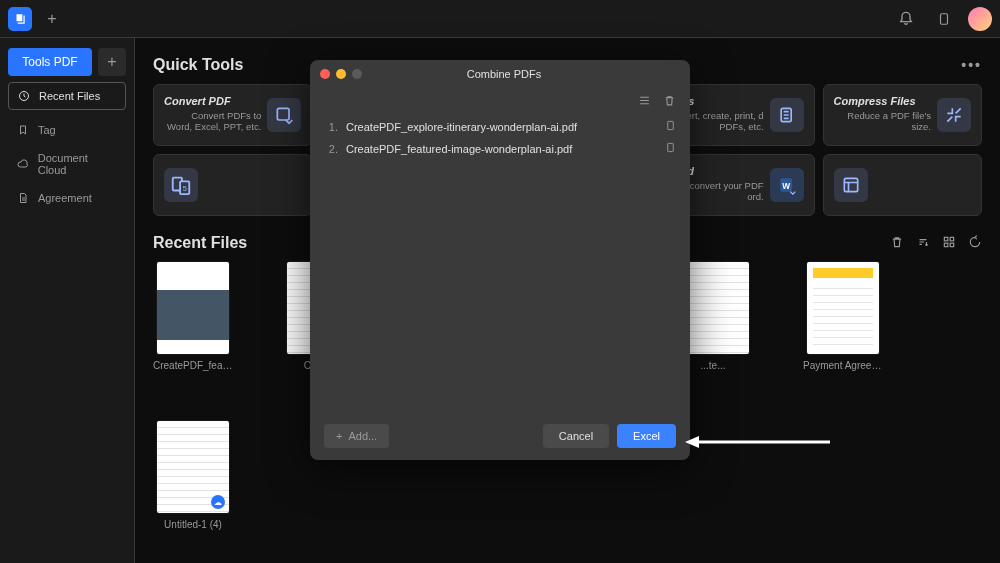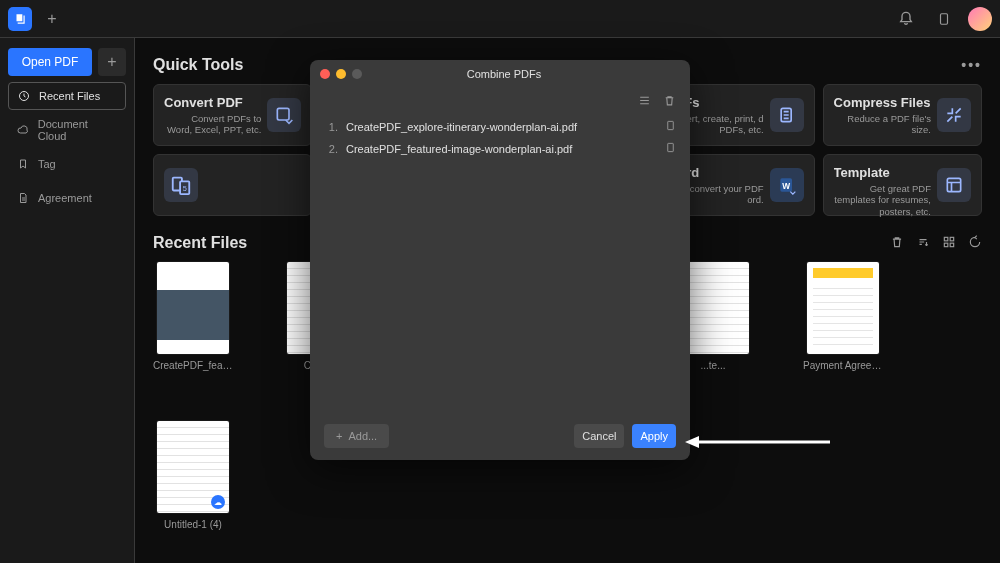--- a/index.html
+++ b/index.html
@@ -111,21 +111,21 @@
     padding: 10px 10px;
     height: 62px;
     display: flex;
     align-items: flex-start;
     justify-content: space-between;
     gap: 6px;
     position: relative;
     cursor:pointer;
   }
   .tool-text { flex:1; overflow:hidden; }
-  .tool-title { font-size: 13px; font-weight: 600; color: var(--text); margin-bottom: 3px; }
+  .tool-title { font-size: 11px; font-weight: 600; color: var(--text); margin-bottom: 3px; font-style: italic; }
   .tool-desc  { font-size: 9.5px; color: var(--text-dim); line-height: 1.2; text-align: right; }
   .tool-icon {
     width: 34px; height: 34px; border-radius: 6px;
     background: #333844;
     display:flex;align-items:center;justify-content:center;
     align-self: center;
     font-size: 16px; color: #7aa5ff;
   }
   
   .recent-header {
@@ -212,21 +212,21 @@
     height: 48px; display:flex; align-items:center; justify-content:space-between;
     padding: 0 14px;
   }
   .add-btn {
     background: #4a4a4a; border-radius:4px; height:24px; padding:0 12px;
     display:flex;align-items:center;gap:6px; font-size:11px; color:var(--text-dim);
     cursor:pointer;
   }
   .footer-right { display:flex; gap:8px; }
   .btn {
-    height: 24px; padding: 0 8px; border-radius:4px; font-size:11px;
+    height: 24px; padding: 0 16px; border-radius:4px; font-size:11px;
     display:flex;align-items:center;justify-content:center; cursor:pointer;
   }
   .btn-cancel { background:#4a4a4a; color:var(--text); }
   .btn-apply  { background: var(--accent-light); color:#fff; }
   
   .arrow {
     position:absolute; left: 685px; top: 435px;
     width: 145px; height: 14px; pointer-events:none;
   }
 </style>
@@ -249,47 +249,47 @@
   <div class="topbar-icon">
     <svg width="14" height="16" viewBox="0 0 24 24">
         <rect x="6" y="3" width="12" height="18" rx="2" fill="none" stroke="currentColor" stroke-width="2"></rect>
       </svg>
   </div>
   <div class="avatar"></div>
 </div>
 
 <div class="sidebar">
   <div class="open-row">
-    <div class="open-pdf">Open PDF</div>
+    <div class="open-pdf">Tools PDF</div>
     <div class="open-plus">+</div>
   </div>
   <div class="nav-item active">
     <span class="nav-icon">
       <svg width="12" height="12" viewBox="0 0 24 24">
           <circle cx="12" cy="12" r="9" fill="none" stroke="currentColor" stroke-width="2"></circle>
           <path stroke="currentColor" stroke-width="2" d="M12 7v5l3 2"></path>
         </svg>
     </span>
     <span>Recent Files</span>
   </div>
   <div class="nav-item">
     <span class="nav-icon">
       <svg width="12" height="12" viewBox="0 0 24 24">
+          <path fill="none" stroke="currentColor" stroke-width="2" d="M7 4h10v16l-5-4-5 4z"></path>
+        </svg>
+    </span>
+    <span>Tag</span>
+  </div>
+  <div class="nav-item">
+    <span class="nav-icon">
+      <svg width="12" height="12" viewBox="0 0 24 24">
           <path fill="none" stroke="currentColor" stroke-width="2" d="M7 18a5 5 0 1 1 1-9.9A6 6 0 0 1 20 12a4 4 0 0 1-2 6H7z"></path>
         </svg>
     </span>
     <span>Document Cloud</span>
-  </div>
-  <div class="nav-item">
-    <span class="nav-icon">
-      <svg width="12" height="12" viewBox="0 0 24 24">
-          <path fill="none" stroke="currentColor" stroke-width="2" d="M7 4h10v16l-5-4-5 4z"></path>
-        </svg>
-    </span>
-    <span>Tag</span>
   </div>
   <div class="nav-item">
     <span class="nav-icon">
       <svg width="12" height="12" viewBox="0 0 24 24">
           <path fill="none" stroke="currentColor" stroke-width="2" d="M7 3h8l3 3v15H7zM10 12h6M10 16h6"></path>
         </svg>
     </span>
     <span>Agreement</span>
   </div>
 </div>
@@ -365,24 +365,20 @@
       <div class="tool-icon" style="background:#2b3b55">
         <svg width="20" height="20" viewBox="0 0 24 24">
             <rect x="4" y="4" width="14" height="16" rx="2" fill="#2b5797"></rect>
             <text x="11" y="17" font-size="10" fill="#fff" text-anchor="middle" font-weight="bold">W</text>
             <path d="M16 20l3 3 3-3" stroke="#9cb7ff" stroke-width="1.5" fill="none"></path>
           </svg>
       </div>
     </div>
 
     <div class="tool-card">
-      <div class="tool-text">
-        <div class="tool-title">Template</div>
-        <div class="tool-desc">Get great PDF templates for resumes, posters, etc.</div>
-      </div>
       <div class="tool-icon">
         <svg width="20" height="20" viewBox="0 0 24 24">
             <rect x="4" y="4" width="16" height="16" rx="2" fill="none" stroke="#9cb7ff" stroke-width="2"></rect>
             <path d="M4 9h16M9 9v11" stroke="#9cb7ff" stroke-width="2"></path>
           </svg>
       </div>
     </div>
   </div>
 
   <div class="recent-header">
@@ -474,21 +470,21 @@
     </div>
   </div>
 
   <div class="dialog-footer">
     <div class="add-btn">
       <span>+</span>
       <span>Add...</span>
     </div>
     <div class="footer-right">
       <div class="btn btn-cancel">Cancel</div>
-      <div class="btn btn-apply">Apply</div>
+      <div class="btn btn-apply">Excel</div>
     </div>
   </div>
 </div>
 
 <svg class="arrow" viewBox="0 0 145 14">
   <line x1="145" y1="7" x2="10" y2="7" stroke="#fff" stroke-width="3"></line>
   <polygon points="0,7 14,1 14,13" fill="#fff"></polygon>
 </svg>
 
 </body></html>

